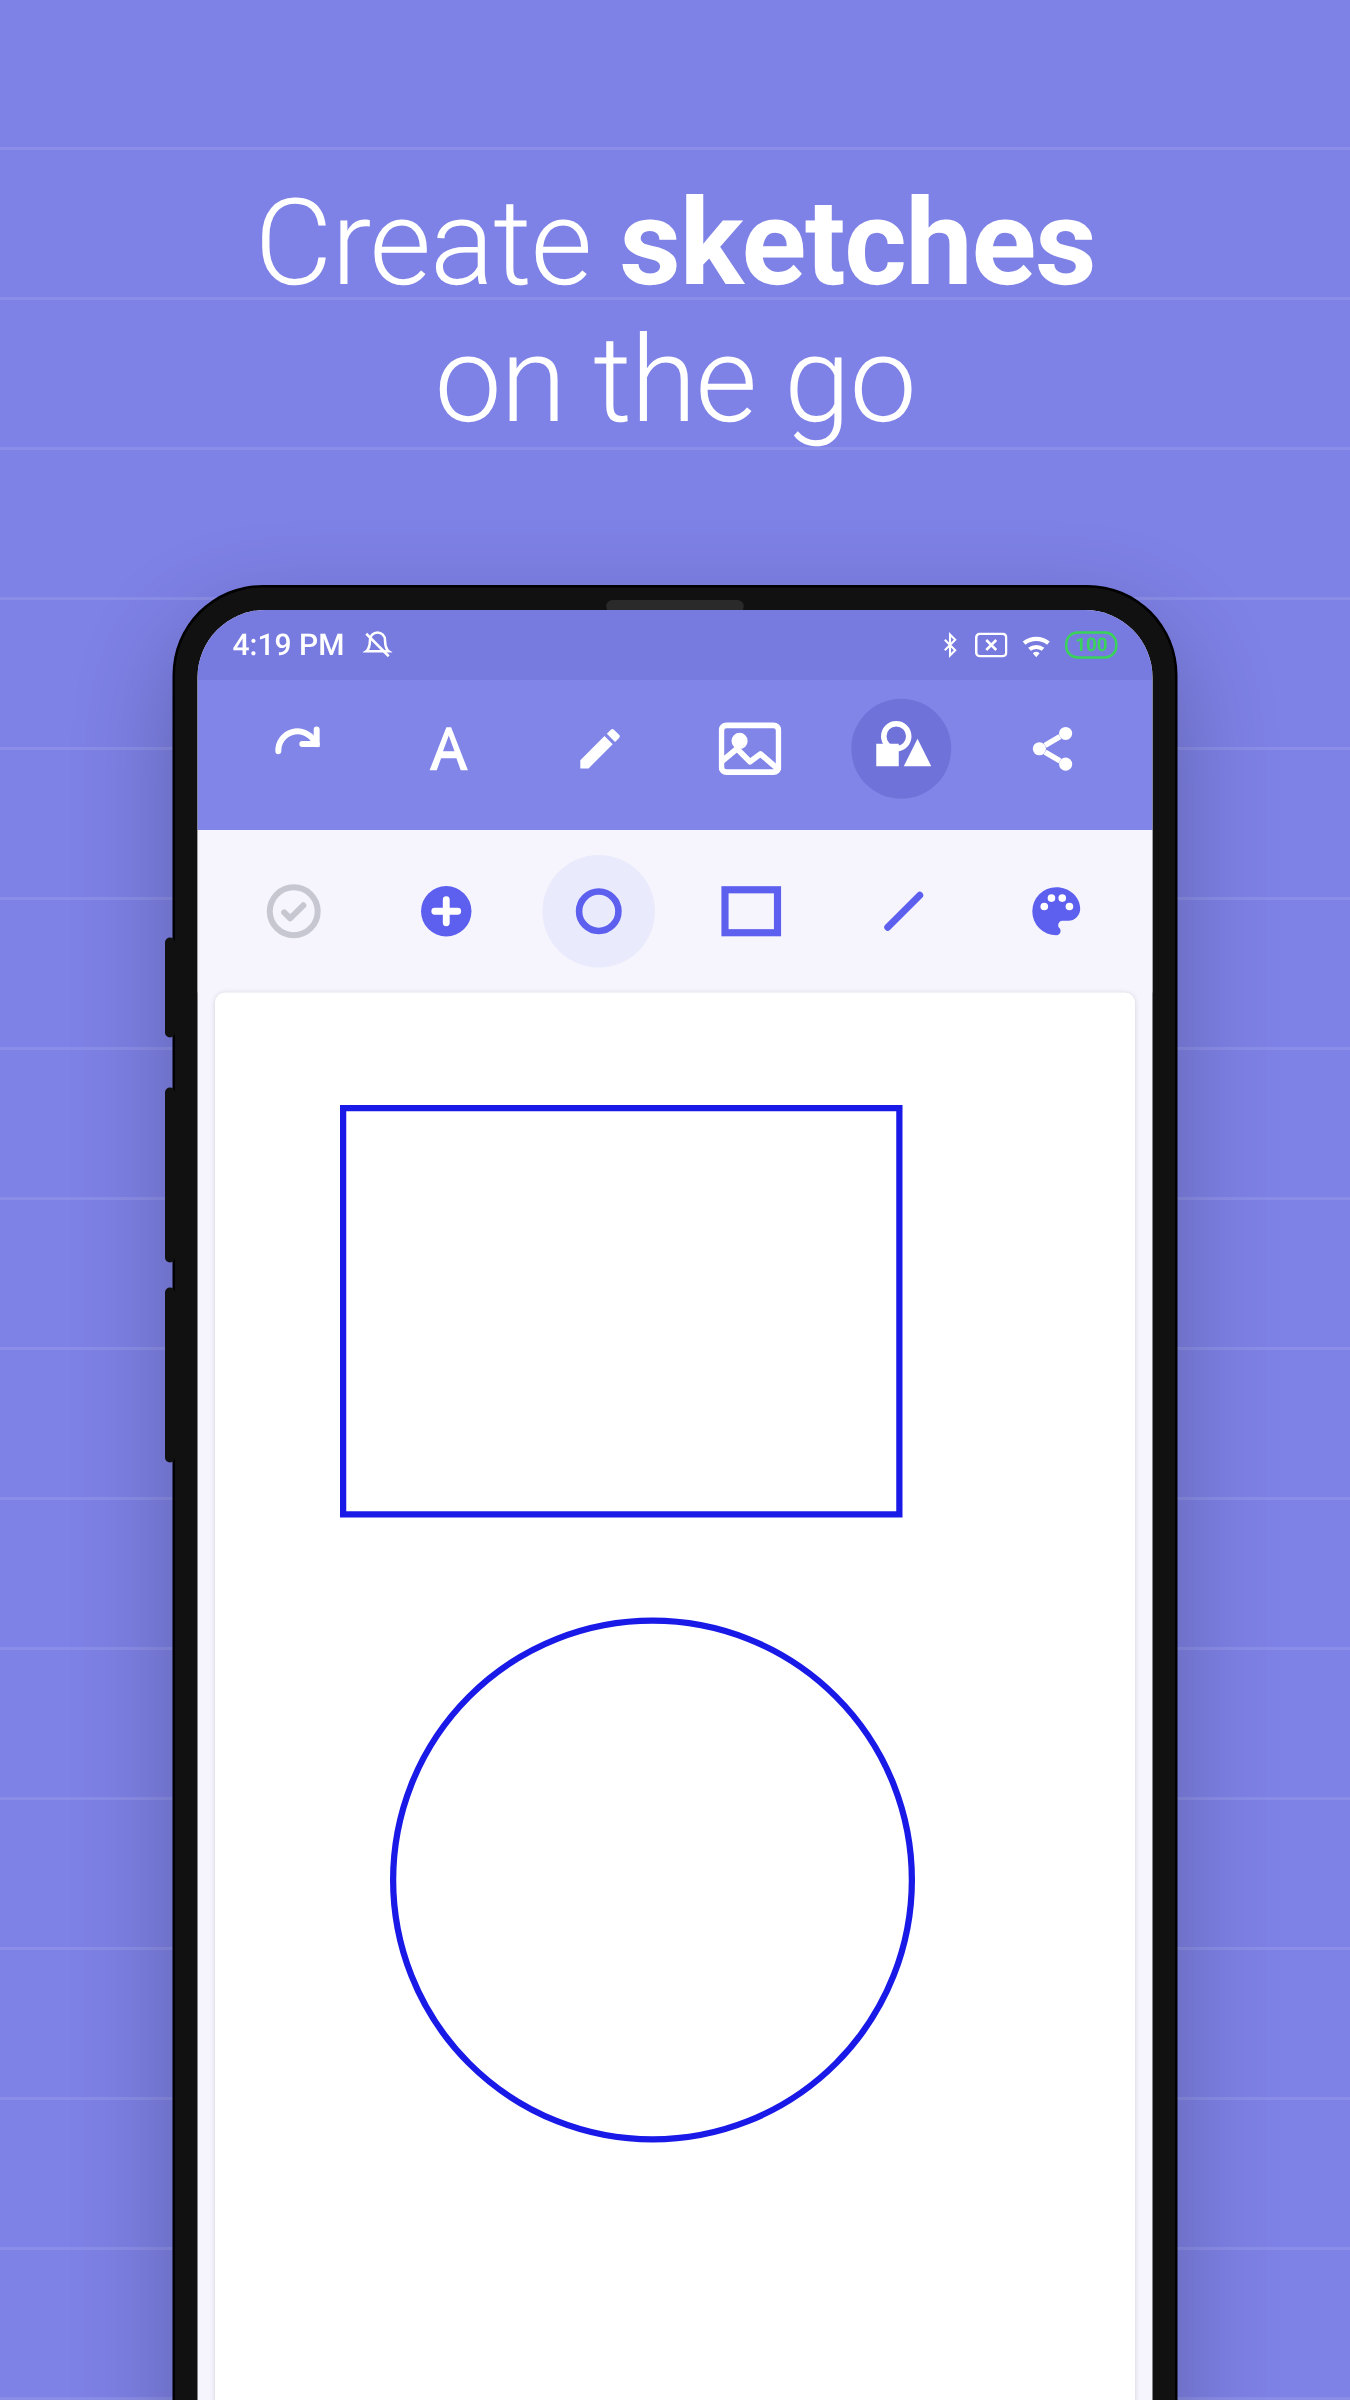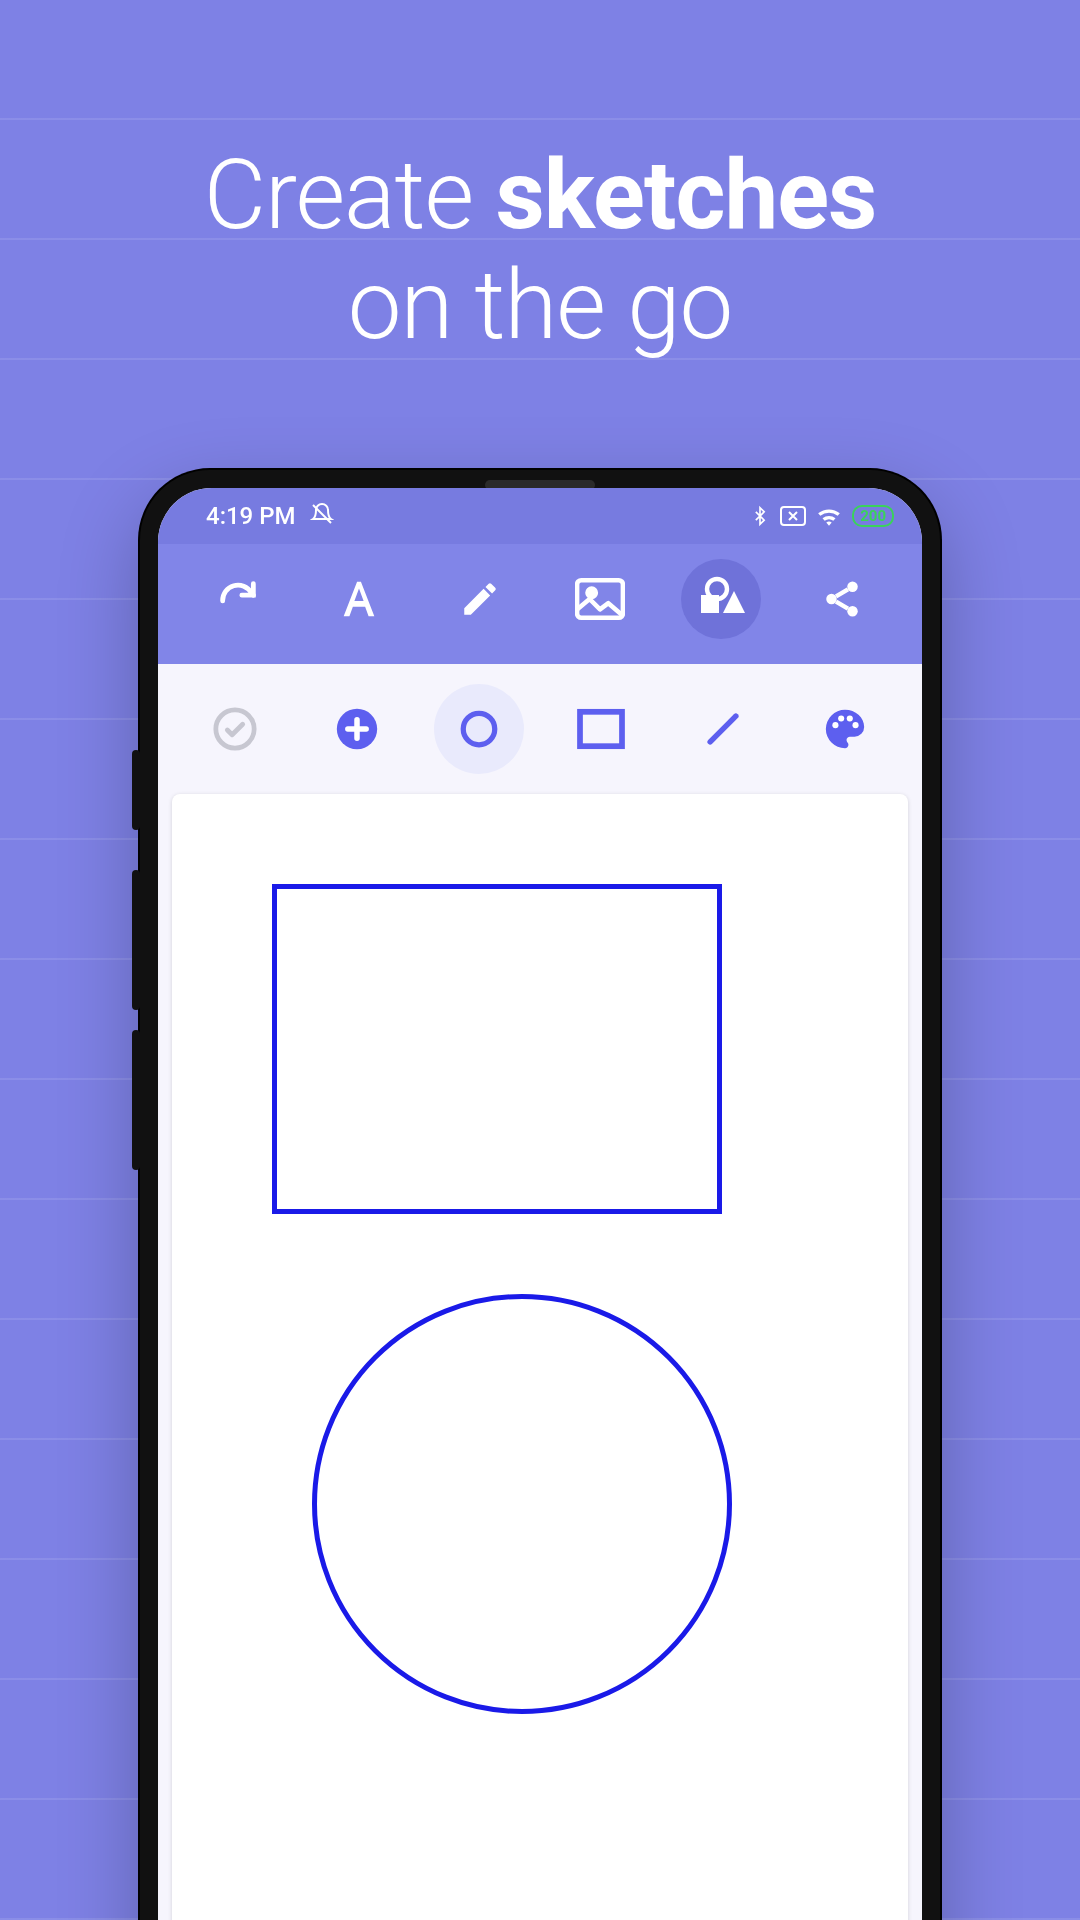--- a/index.html
+++ b/index.html
@@ -78,21 +78,21 @@
     height: 56px;
     background: #777be0;
     color: #fff;
     display: flex;
     align-items: center;
     justify-content: space-between;
     padding: 0 28px;
     font-size: 24px;
     font-weight: 500;
   }
-  .status-left { display: flex; align-items: flex-start; gap: 14px; margin-left: 20px; }
+  .status-left { display: flex; align-items: center; gap: 14px; }
   .status-right { display: flex; align-items: center; gap: 10px; }
   .battery-pill {
     display: inline-flex;
     align-items: center;
     justify-content: center;
     border: 2px solid #3ad35a;
     border-radius: 10px;
     padding: 0 6px;
     height: 22px;
     font-size: 15px;
@@ -220,21 +220,21 @@
           <svg width="26" height="20" viewBox="0 0 26 20" fill="none" stroke="#fff" stroke-width="2">
             <rect x="1" y="1" width="24" height="18" rx="3"></rect>
             <path d="M9 6l8 8M17 6l-8 8"></path>
           </svg>
         </span>
         <span>
           <svg width="26" height="20" viewBox="0 0 24 18" fill="#fff">
             <path d="M12 18l-2.5-3a4 4 0 015 0L12 18zm-6-7a10 10 0 0112 0l-2 2.3a7 7 0 00-8 0L6 11zm-4-4.5a16 16 0 0120 0l-2 2.3a13 13 0 00-16 0L2 6.5z"></path>
           </svg>
         </span>
-        <span class="battery-pill">200</span>
+        <span class="battery-pill">100</span>
       </div>
     </div>
 
 
     <div class="toolbar">
       <div class="tool-btn">
         <svg width="46" height="46" viewBox="0 0 24 24" fill="none" stroke="#fff" stroke-width="2.5" stroke-linecap="round">
           <path d="M20 4v6h-6"></path>
           <path d="M4 13a8 8 0 0114.9-4.3L20 10"></path>
         </svg>

